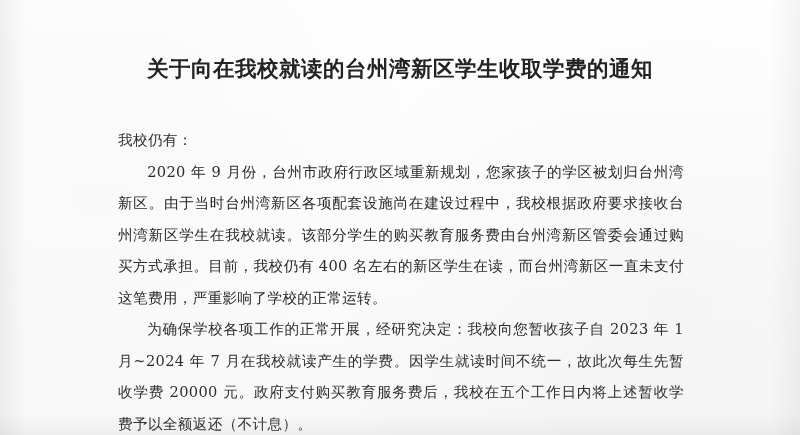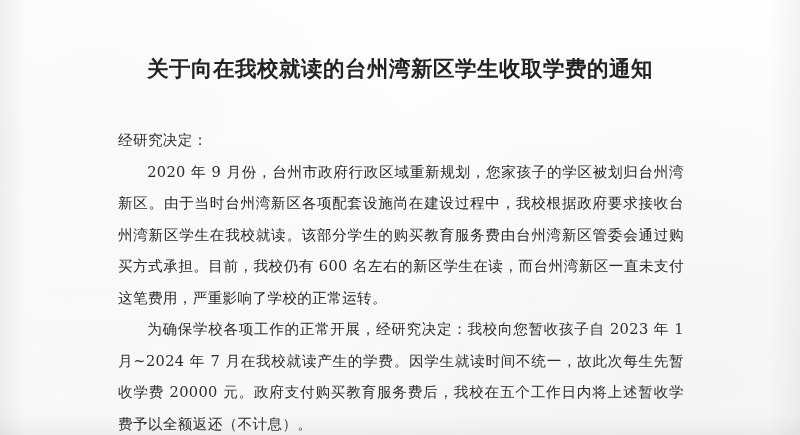--- a/index.html
+++ b/index.html
@@ -112,19 +112,19 @@
 
 <div class="page">
 
   <div class="edge-shade-left"></div>
   <div class="edge-shade-right"></div>
   <div class="edge-shade-bottom"></div>
 
   <div class="doc-title">关于向在我校就读的台州湾新区学生收取学费的通知</div>
 
   <div class="body-block">
-    <p class="salutation">经研究决定：</p>
-    <p class="para">2020 年 9 月份，台州市政府行政区域重新规划，您家孩子的学区被划归台州湾新区。由于当时台州湾新区各项配套设施尚在建设过程中，我校根据政府要求接收台州湾新区学生在我校就读。该部分学生的购买教育服务费由台州湾新区管委会通过购买方式承担。目前，我校仍有 600 名左右的新区学生在读，而台州湾新区一直未支付这笔费用，严重影响了学校的正常运转。</p>
+    <p class="salutation">我校仍有：</p>
+    <p class="para">2020 年 9 月份，台州市政府行政区域重新规划，您家孩子的学区被划归台州湾新区。由于当时台州湾新区各项配套设施尚在建设过程中，我校根据政府要求接收台州湾新区学生在我校就读。该部分学生的购买教育服务费由台州湾新区管委会通过购买方式承担。目前，我校仍有 400 名左右的新区学生在读，而台州湾新区一直未支付这笔费用，严重影响了学校的正常运转。</p>
     <p class="para">为确保学校各项工作的正常开展，经研究决定：我校向您暂收孩子自 2023 年 1 月~2024 年 7 月在我校就读产生的学费。因学生就读时间不统一，故此次每生先暂收学费 20000 元。政府支付购买教育服务费后，我校在五个工作日内将上述暂收学费予以全额返还（不计息）。</p>
 
   </div>
 
 </div>
 
 </body></html>

